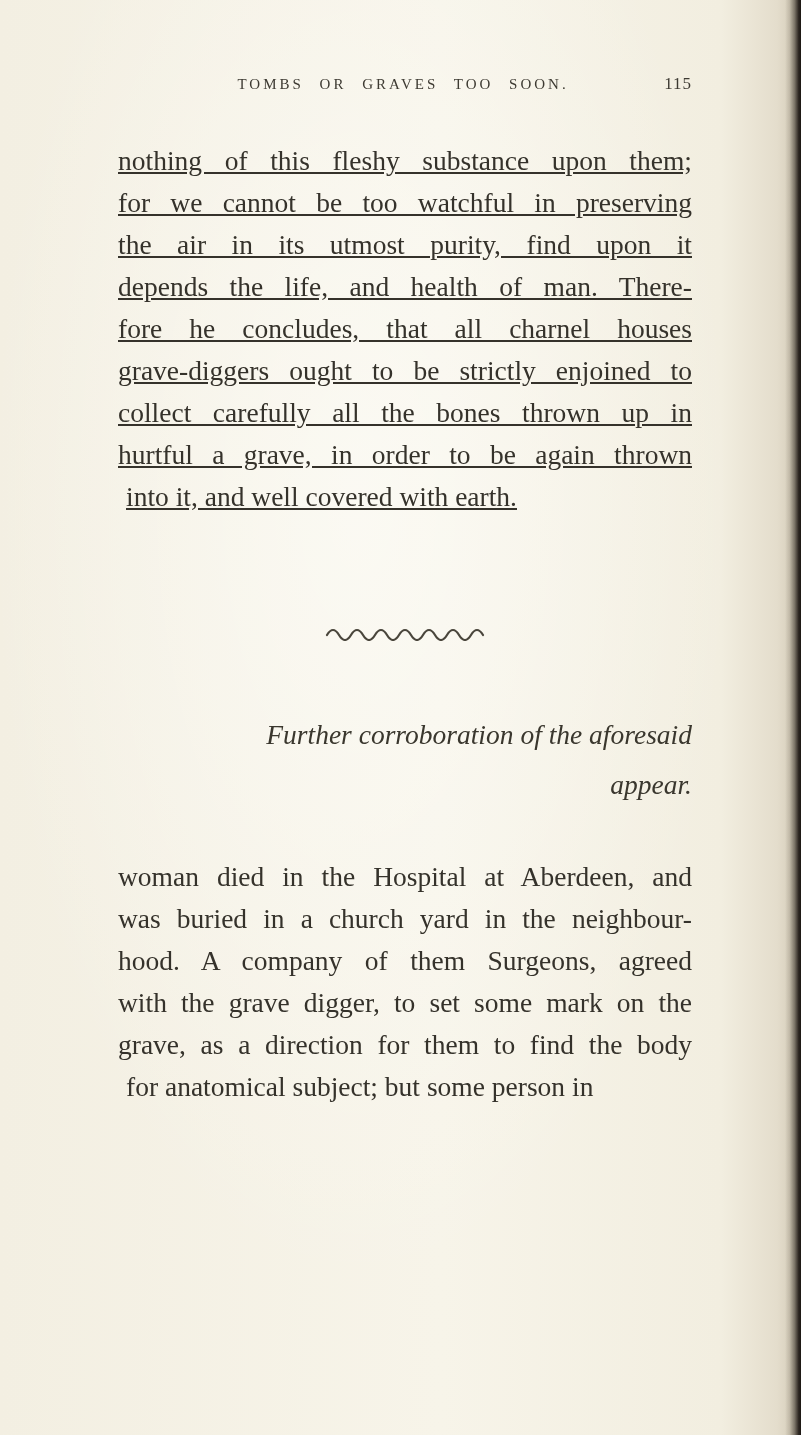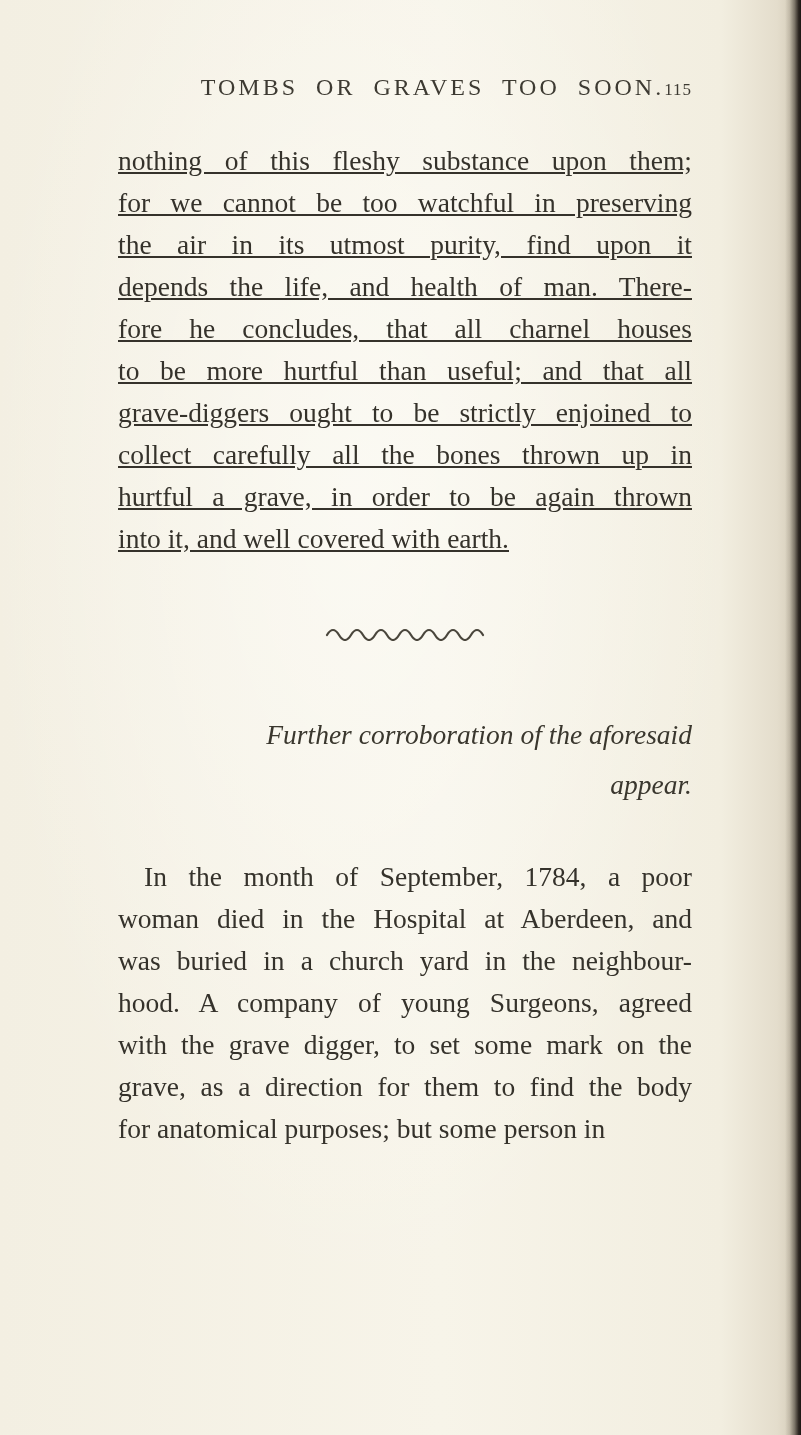--- a/index.html
+++ b/index.html
@@ -40,22 +40,22 @@
     top: 74px;
     left: 118px;
     width: 574px;
     display: flex;
     justify-content: space-between;
     align-items: baseline;
     color: #3d3a32;
   }
   .running-header .title {
     flex: 1;
-    text-align: right;
-    font-size: 24px;
+    text-align: center;
+    font-size: 15px;
     letter-spacing: 3px;
     word-spacing: 9px;
     padding-left: 24px;
   }
   .running-header .pagenum {
     font-size: 17px;
     letter-spacing: 1px;
   }
   .textblock {
     position: absolute;
@@ -66,20 +66,21 @@
     color: #35322b;
   }
   .para1 { top: 140px; text-decoration: underline; }
   .para2 { top: 856px; }
   .text-line {
     text-align: justify;
     text-align-last: justify;
   }
   .text-line.last-line {
     text-align-last: left;
+    margin-left: 8px;
   }
   .text-line.indent-first {
     padding-left: 26px;
   }
   .ornament {
     position: absolute;
     top: 622px;
     left: 118px;
     width: 574px;
     text-align: center;
@@ -110,42 +111,40 @@
     <span class="title">TOMBS OR GRAVES TOO SOON.</span>
     <span class="pagenum">115</span>
   </div>
 
   <div class="textblock para1">
       <div class="text-line">nothing of this fleshy substance upon them;</div>
       <div class="text-line">for we cannot be too watchful in preserving</div>
       <div class="text-line">the air in its utmost purity, find upon it</div>
       <div class="text-line">depends the life, and health of man. There-</div>
       <div class="text-line">fore he concludes, that all charnel houses</div>
-      <div class="text-line">to be more hurtful than useful; and that all</div>
       <div class="text-line">grave-diggers ought to be strictly enjoined to</div>
       <div class="text-line">collect carefully all the bones thrown up in</div>
       <div class="text-line">hurtful a grave, in order to be again thrown</div>
       <div class="text-line last-line">into it, and well covered with earth.</div>
     </div>
 
   <div class="ornament">
     <svg width="160" height="18" viewBox="0 0 160 18" fill="none">
       <path d="M2 12 Q8 2 14 12 T26 12 T38 12 T50 12 T62 12 T74 12 T86 12 T98 12 T110 12 T122 12 T134 12 T146 12 T158 12" stroke="#4a463c" stroke-width="2.2" fill="none" stroke-linecap="round"></path>
     </svg>
   </div>
 
   <div class="section-heading">
     <div>Further corroboration of the aforesaid</div>
     <div>appear.</div>
   </div>
 
   <div class="textblock para2">
-      <div class="text-line indent-first">In the month of September, 1784, a poor</div>
       <div class="text-line">woman died in the Hospital at Aberdeen, and</div>
       <div class="text-line">was buried in a church yard in the neighbour-</div>
-      <div class="text-line">hood. A company of young Surgeons, agreed</div>
+      <div class="text-line">hood. A company of them Surgeons, agreed</div>
       <div class="text-line">with the grave digger, to set some mark on the</div>
       <div class="text-line">grave, as a direction for them to find the body</div>
-      <div class="text-line last-line">for anatomical purposes; but some person in</div>
+      <div class="text-line last-line">for anatomical subject; but some person in</div>
     </div>
 
   <div class="edge-shadow"></div>
 </div>
 
 </body></html>

